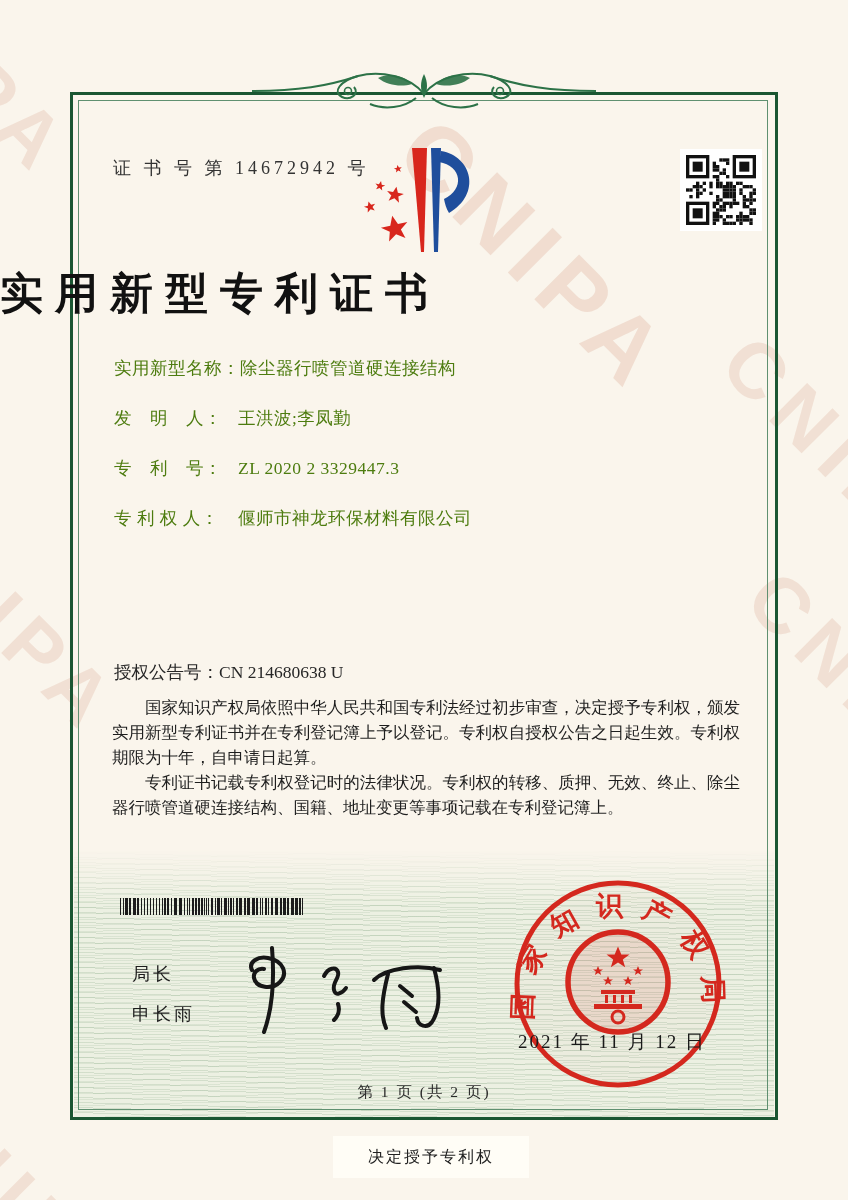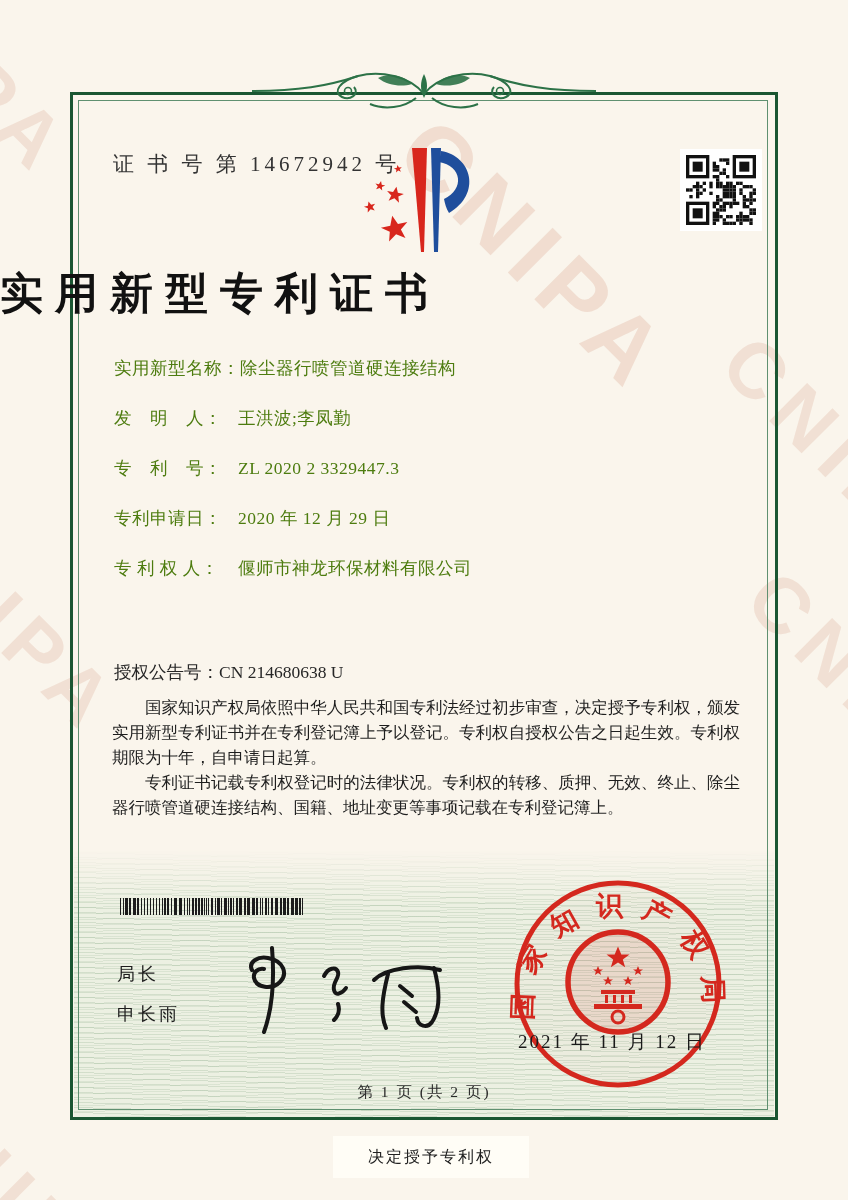--- a/index.html
+++ b/index.html
@@ -25,36 +25,36 @@
   .wavy{
     position:absolute;left:74px;top:850px;width:700px;height:268px;
     background-color:#ecf0e2;
     background-image:
       repeating-linear-gradient(1.5deg, rgba(120,158,120,.22) 0 1px, rgba(0,0,0,0) 1px 5px),
       repeating-linear-gradient(-1.5deg, rgba(120,158,120,.15) 0 1px, rgba(0,0,0,0) 1px 6px);
     -webkit-mask-image:linear-gradient(to bottom,transparent,#000 55px);
     mask-image:linear-gradient(to bottom,transparent,#000 55px);
   }
   
-  .cert-no{position:absolute;left:113px;top:150px;font-size:21px;letter-spacing:4px;color:#333;}
+  .cert-no{position:absolute;left:113px;top:156px;font-size:18px;letter-spacing:4px;color:#333;}
   .logo{position:absolute;left:350px;top:142px;}
   .qr{position:absolute;left:680px;top:149px;width:82px;height:82px;background:#fff;padding:6px;box-sizing:border-box;}
   .title{position:absolute;left:0;top:249px;width:100%;text-align:left;font-size:43px;font-weight:bold;letter-spacing:12px;color:#111;margin-top:16px;}
   
   .fields{position:absolute;left:114px;top:356px;width:630px;}
   .field-row{height:50px;font-size:17.5px;letter-spacing:.5px;color:#4d7c0f;}
   .f-label{display:inline-block;min-width:124px;}
   .grant-row{position:absolute;left:114px;top:660px;width:650px;font-size:17.5px;display:flex;color:#262626;}
   .grant-left{width:296px;}
   
   .body-text{position:absolute;left:112px;top:695px;width:628px;font-size:16.5px;line-height:25px;color:#1e1e1e;text-align:justify;}
   .body-text p{margin:0;text-indent:2em;}
   
   .barcode{position:absolute;left:120px;top:898px;height:17px;font-size:0;white-space:nowrap;}
-  .sig-title,.sig-name{position:absolute;left:117px;font-family:Liberation Mono, monospace;font-size:18px;letter-spacing:3px;color:#1c1c1c;}
+  .sig-title,.sig-name{position:absolute;left:132px;font-family:Liberation Mono, monospace;font-size:18px;letter-spacing:3px;color:#1c1c1c;}
   .sig-title{top:962px;}
   .sig-name{top:1002px;}
   .sig-hand{position:absolute;left:228px;top:942px;}
   .seal{position:absolute;left:503px;top:872px;}
   .pagination{position:absolute;left:0;top:1082px;width:100%;text-align:center;font-size:15.5px;letter-spacing:2px;color:#2a2a2a;}
   .footer-note{
     position:absolute;left:333px;top:1136px;width:196px;height:42px;background:#fffdf6;
     display:flex;align-items:center;justify-content:center;font-size:16px;letter-spacing:2px;color:#222;
   }
 </style>
@@ -255,23 +255,20 @@
     <div class="field-row">
       <span class="f-label">实用新型名称：</span><span class="f-value">除尘器行喷管道硬连接结构</span>
     </div>
     <div class="field-row">
       <span class="f-label">发　明　人：</span><span class="f-value">王洪波;李凤勤</span>
     </div>
     <div class="field-row">
       <span class="f-label">专　利　号：</span><span class="f-value">ZL 2020 2 3329447.3</span>
     </div>
     <div class="field-row">
-      <span class="f-label">专利申请日：</span><span class="f-value">2020 年 12 月 29 日</span>
-    </div>
-    <div class="field-row">
       <span class="f-label">专 利 权 人：</span><span class="f-value">偃师市神龙环保材料有限公司</span>
     </div>
   </div>
 
   <div class="grant-row">
     <div class="grant-right">
       <span>授权公告号：</span><span>CN 214680638 U</span>
     </div>
   </div>
 

